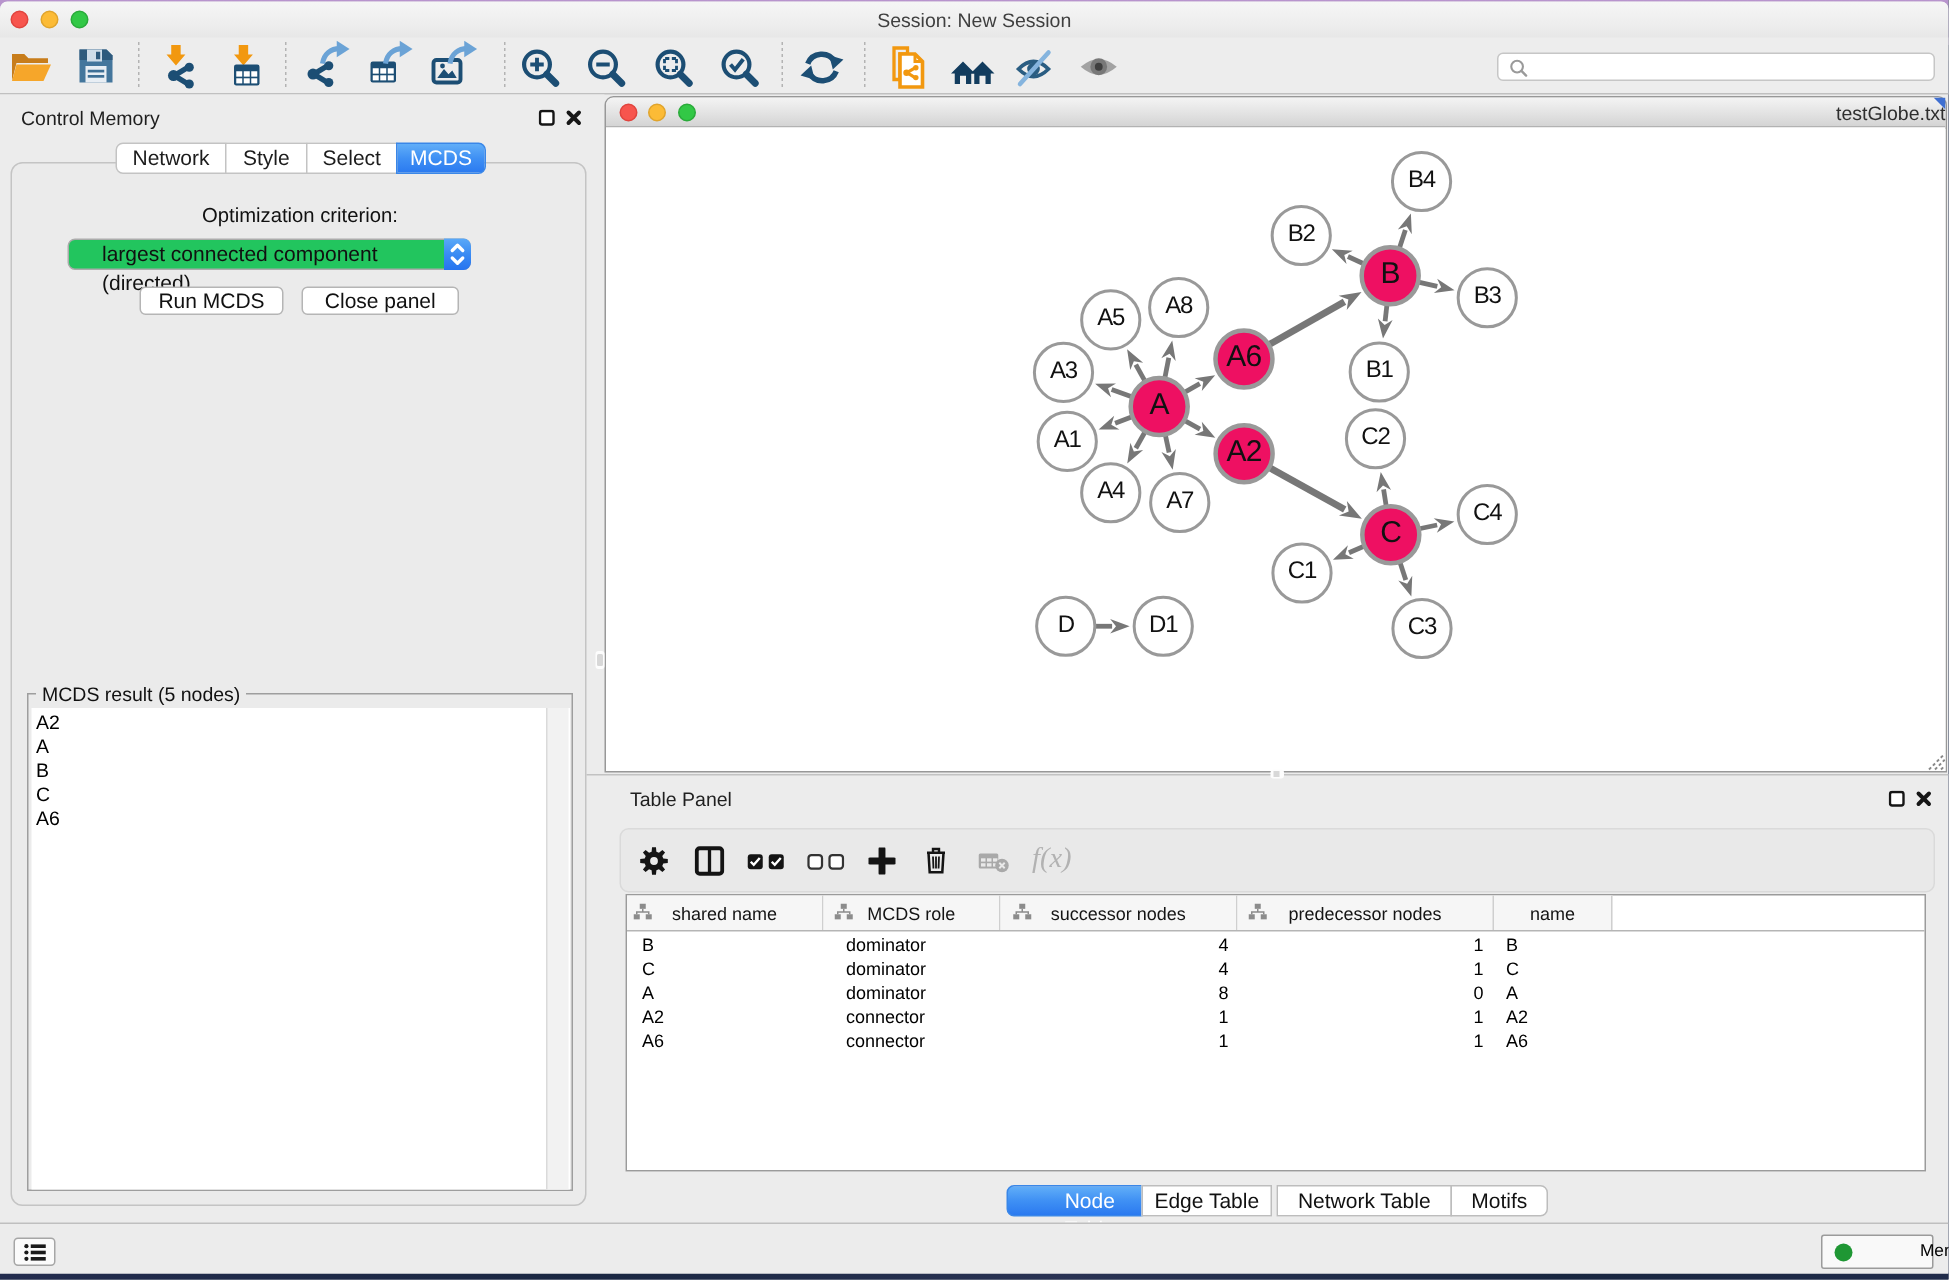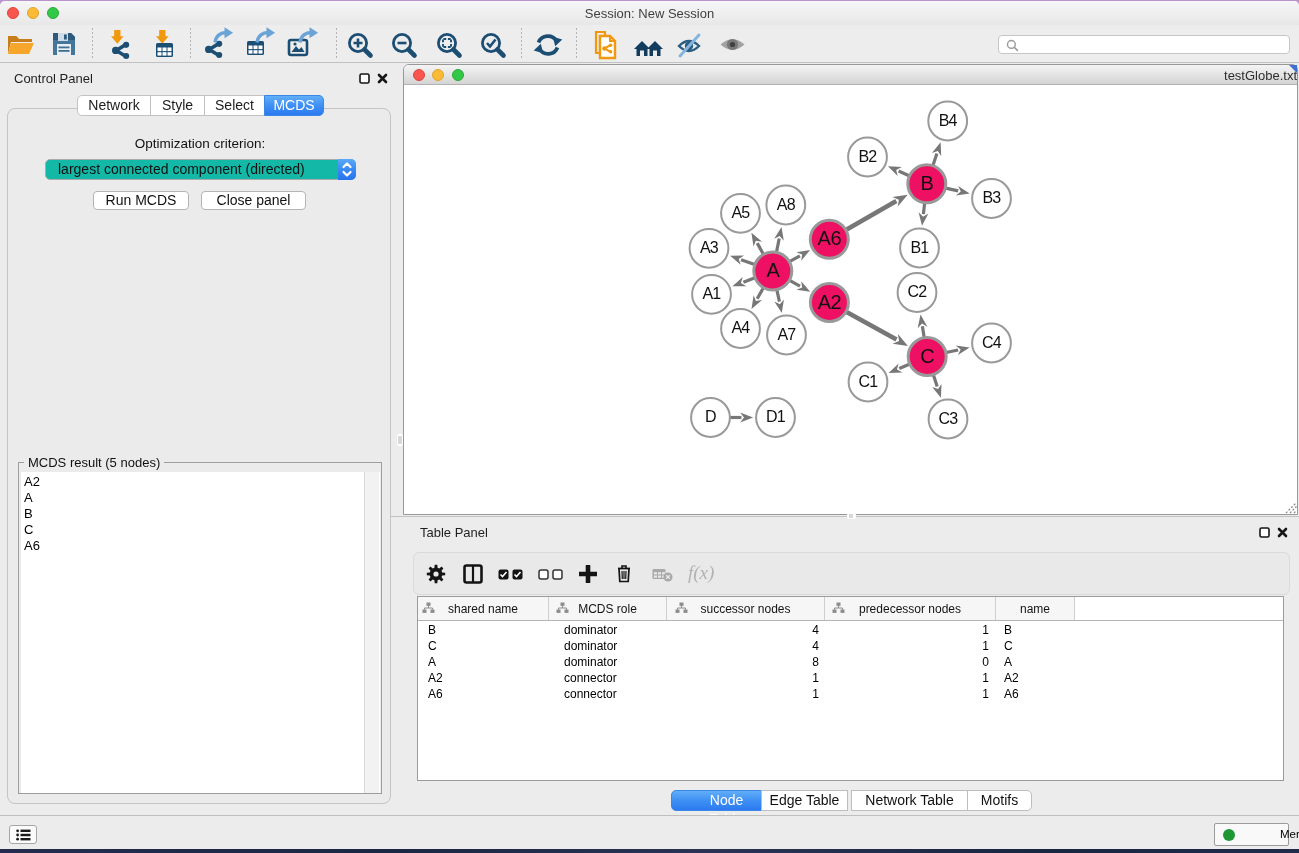--- a/index.html
+++ b/index.html
@@ -26,22 +26,22 @@
 
 #cpanel { position:absolute; left:0; top:62px; width:403px; height:752px; background:#ececec; }
 #cp-title { position:absolute; left:14px; top:8px; font-size:13px; color:#1f1f1f; }
 .tabs { position:absolute; font-size:14px; z-index:5; }
 .tab { position:absolute; top:0; height:21px; background:#ffffff; border:1px solid #c3c3c3; color:#1c1c1c;
   text-align:center; line-height:19px; }
 .tab.sel { background:linear-gradient(180deg,#61aef8 0,#3f90f4 50%,#2b7af0 100%); color:#fff; border-color:#3a87e8; }
 #cp-body { position:absolute; left:7px; top:45px; width:384px; height:696px; border:1px solid #c4c4c4;
   border-radius:8px; background:#ebebeb; }
 #optlabel { position:absolute; left:0; top:27px; width:384px; text-align:center; font-size:13.5px; color:#111; }
-#combo { position:absolute; left:37px; top:50px; width:311px; height:21px; background:#14b8a6; border:1px solid #ababab;
-  border-radius:5px; font-size:14px; color:#111; line-height:19px; padding-left:12px; }
+#combo { position:absolute; left:37px; top:50px; width:269px; height:21px; background:#22c55e; border:1px solid #ababab;
+  border-radius:5px; font-size:14px; color:#111; line-height:19px; padding-left:22px; }
 #combo-cap { position:absolute; right:-1px; top:-1px; width:18px; height:21px; border-radius:0 5px 5px 0;
   background:linear-gradient(180deg,#5aa9f8 0,#3a8bf3 50%,#2673ef 100%); }
 .btn { position:absolute; top:82px; height:19px; background:#ffffff; border:1px solid #b5b5b5; border-radius:4px;
   font-size:14px; color:#111; text-align:center; line-height:17px; }
 #fieldset { position:absolute; left:10px; top:353px; width:364px; height:332px; border:1px solid #9e9e9e; }
 #fieldset legend, #fs-legend { position:absolute; left:5px; top:-8px; background:#ebebeb; padding:0 4px; font-size:13px; color:#111; }
 #fs-list { position:absolute; left:2px; top:9px; width:359px; height:321px; background:#fff; font-size:13px; color:#000; }
 #fs-scroll { position:absolute; right:1px; top:0; width:15px; height:321px; background:#f2f2f2; border-left:1px solid #dadada; }
 #fs-items { position:absolute; left:3px; top:2px; line-height:16.1px; }
 
@@ -238,21 +238,21 @@
 <circle cx="14.5" cy="13.5" r="2.6" fill="#3f3f3f"></circle>
 </svg>
       <div id="search">
         <svg style="position:absolute; left:7px; top:3px;" width="13" height="13" viewBox="0 0 13 13">
 <circle cx="5.4" cy="5.4" r="3.9" fill="none" stroke="#9a9a9a" stroke-width="1.4"></circle>
 <line x1="8.3" y1="8.3" x2="11.4" y2="11.4" stroke="#9a9a9a" stroke-width="1.6" stroke-linecap="round"></line>
         </svg>
       </div>
     </div>
   <div id="cpanel">
-    <div id="cp-title">Control Panel</div>
+    <div id="cp-title">Control Memory</div>
     <svg style="position:absolute; left:359px; top:10px;" width="30" height="12" viewBox="0 0 30 12">
       <rect x="1" y="1" width="9" height="9" rx="1.5" fill="#fff" stroke="#161616" stroke-width="1.6"></rect>
       <path d="M20 2 L27 9 M27 2 L20 9" stroke="#161616" stroke-width="2.6" stroke-linecap="round"></path>
     </svg>
     <div class="tabs" style="left:77px; top:32px;">
       <div class="tab" style="left:0; width:74px; border-radius:5px 0 0 5px;">Network</div>
       <div class="tab" style="left:73px; width:55px;">Style</div>
       <div class="tab" style="left:127px; width:61px;">Select</div>
       <div class="tab sel" style="left:187px; width:60px; border-radius:0 5px 5px 0;">MCDS</div>
     </div>

